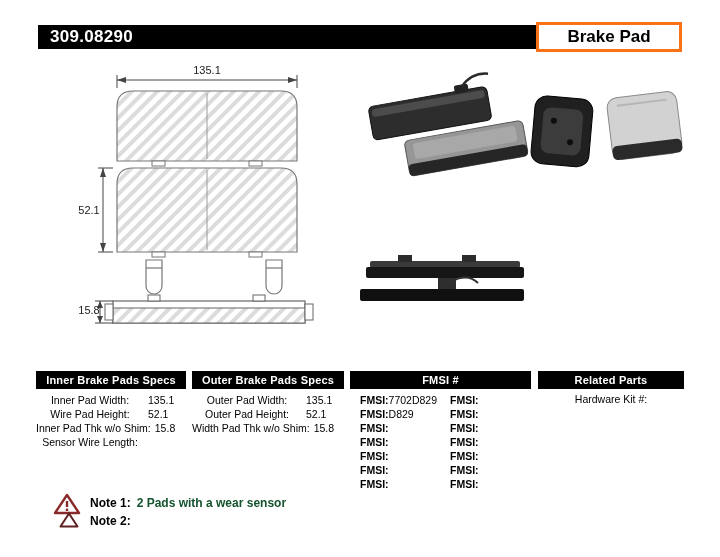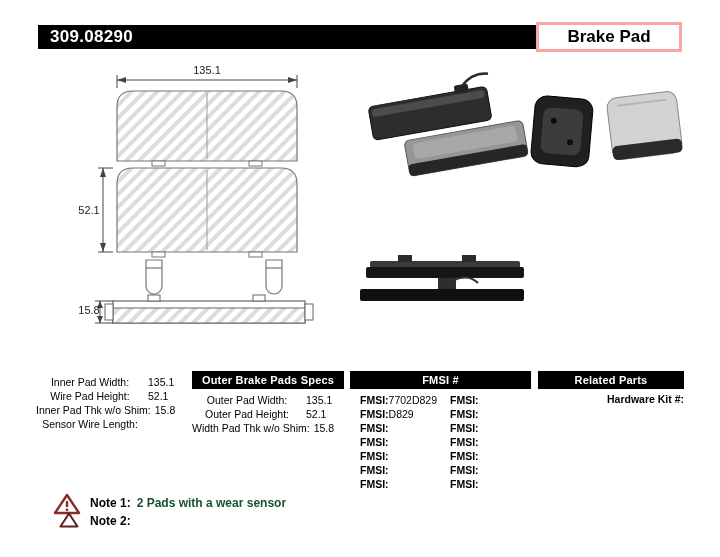--- a/index.html
+++ b/index.html
@@ -3,21 +3,21 @@
 <meta charset="utf-8">
 <style>
   *{margin:0;padding:0;box-sizing:border-box}
   html,body{background:#fff}
   body{font-family:"Liberation Sans",sans-serif;color:#000}
   .page{position:relative;width:720px;height:557px;background:#fff;overflow:hidden}
 
   
   .topbar{position:absolute;left:38px;top:25px;width:644px;height:24px;background:#000000}
   .part{position:absolute;left:12px;top:2px;color:#fff;font-size:17px;font-weight:bold;letter-spacing:.3px}
-  .ptype{position:absolute;right:0;top:-3px;width:146px;height:30px;background:#fff;border:3px solid #fca5a5;
+  .ptype{position:absolute;right:0;top:-3px;width:146px;height:30px;background:#fff;border:3px solid #f97316;
          display:flex;align-items:center;justify-content:center;font-size:17px;font-weight:bold}
 
   
   .art{position:absolute;left:0;top:55px;width:720px;height:310px}
   .art svg{position:absolute;left:0;top:0}
   .dim{position:absolute;font-size:11px;color:#222;text-align:center}
   .dim-w{left:186px;top:9px;width:42px}
   .dim-h{left:70px;top:149px;width:38px}
   .dim-t{left:70px;top:249px;width:38px}
 
@@ -32,21 +32,21 @@
   .tbl.inner{left:36px;width:150px}
   .tbl.outer{left:192px;width:152px}
   .tbl.fmsi{left:350px;width:181px}
   .tbl.related{left:538px;width:146px}
   .frow{display:flex;height:14px;align-items:center}
   .fcell{display:flex;align-items:center}
   .fcell.c1{width:100px;padding-left:10px}
   .fcell.c2{flex:1}
   .fcell b{font-weight:bold}
   .fv{}
-  .rrow{height:14px;text-align:right;font-weight:bold}
+  .rrow{height:14px;text-align:center;font-weight:normal}
 
   
   .note{position:absolute;font-size:12px;font-weight:bold;white-space:nowrap}
   .n1{left:90px;top:496px}
   .n2{left:90px;top:514px}
   .nred{margin-left:6px}
   .warn{position:absolute}
 </style>
 </head>
 <body>
@@ -157,20 +157,21 @@
         <rect x="360" y="234" width="164" height="12" rx="2" fill="#101010"></rect>
       </g>
     </svg>
 
     <div class="dim dim-w">135.1</div>
     <div class="dim dim-h">52.1</div>
     <div class="dim dim-t">15.8</div>
   </div>
 
   <div class="tbl inner">
+    <div class="thead">Inner Brake Pads Specs</div>
     <div class="tbody">
       <div class="trow">
           <span class="tlabel">Inner Pad Width:</span>
           <span class="tval">135.1</span>
         </div>
       <div class="trow">
           <span class="tlabel">Wire Pad Height:</span>
           <span class="tval">52.1</span>
         </div>
       <div class="trow">

